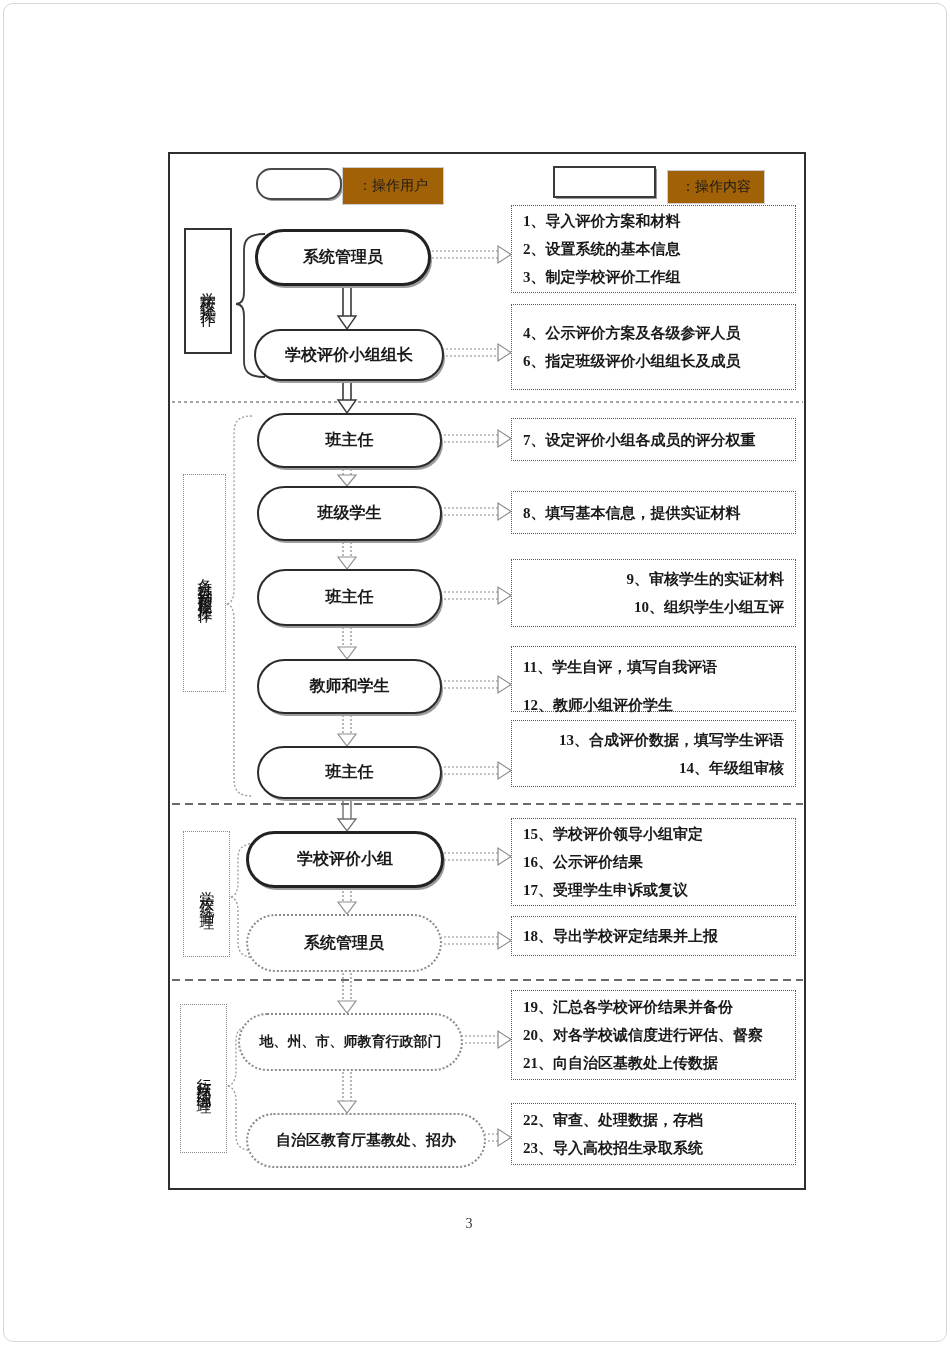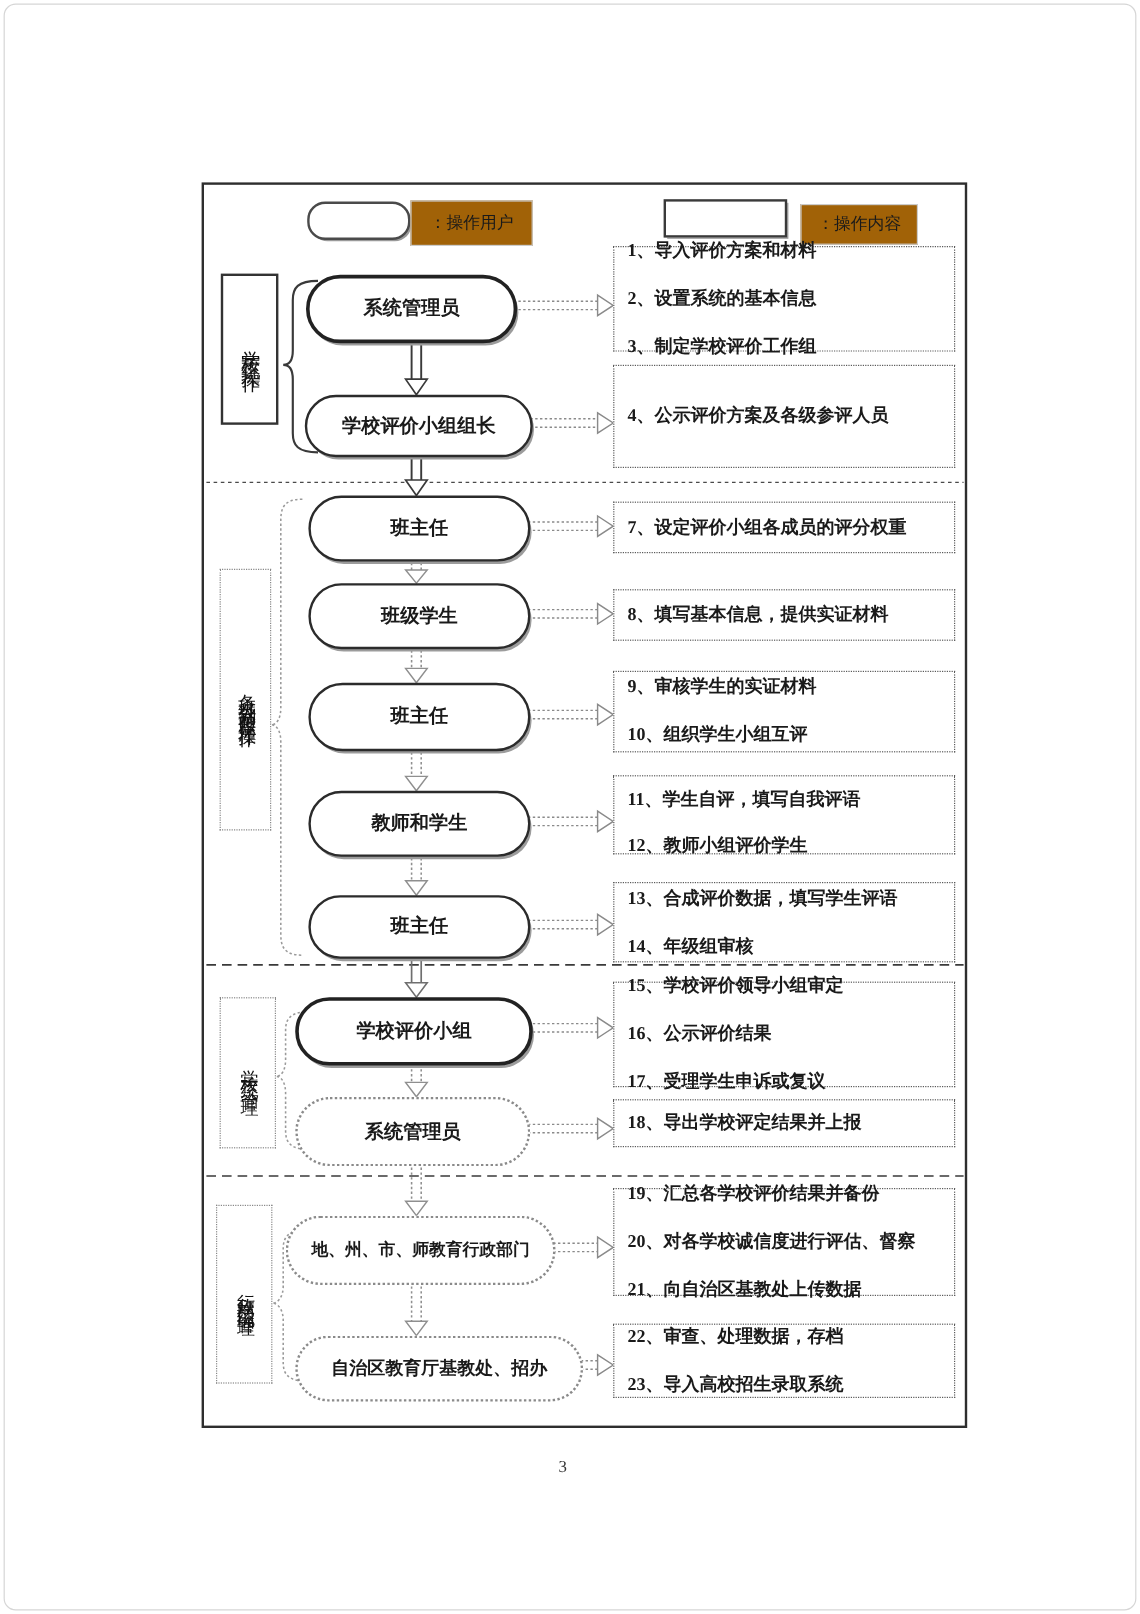--- a/index.html
+++ b/index.html
@@ -45,30 +45,30 @@
   .o6{left:87px;top:505px;width:181px;height:51px;text-align:right;}
   .o7{left:87px;top:592px;width:181px;height:49px;}
   .o8{left:76px;top:677px;width:192px;height:51px;}
   .o9{left:76px;top:760px;width:192px;height:54px;}
   .o10{left:68px;top:859px;width:221px;height:54px;font-size:14px;}
   .o11{left:76px;top:959px;width:236px;height:51px;font-size:15px;font-weight:700;}
 
   
   .cbox{position:absolute;left:341px;width:285px;border:1px dotted #5a5a5a;background:#fff;
         box-sizing:border-box;display:flex;flex-direction:column;justify-content:center;
-        padding:2px 11px;overflow:visible;gap:12px;}
+        padding:2px 11px;overflow:visible;}
   .cbox .line{line-height:28px;font-size:15px;font-weight:600;white-space:nowrap;}
   .r1{top:51px;height:88px;}
   .r2{top:150px;height:86px;}
   .r3{top:264px;height:43px;}
   .r4{top:337px;height:43px;}
-  .r5{top:405px;height:68px;}
+  .r5{top:405px;height:68px;text-align:right;}
   .r6{top:492px;height:66px;position:absolute;justify-content:flex-start;padding-top:6px;}
   .r6 .line-overlap{position:absolute;left:11px;top:44px;}
-  .r7{top:581px;height:67px;}
+  .r7{top:566px;height:67px;align-items:flex-end;}
   .r8{top:664px;height:88px;}
   .r9{top:762px;height:40px;}
   .r10{top:836px;height:90px;}
   .r11{top:949px;height:62px;}
 
   .pagenum{position:absolute;left:455px;top:1216px;width:28px;text-align:center;
         font-size:14px;color:#333;}
 </style>
 </head>
 <body>
@@ -201,20 +201,21 @@
     <div class="oval dotted o10">地、州、市、师教育行政部门</div>
     <div class="oval dotted o11">自治区教育厅基教处、招办</div>
 
     <div class="cbox r1">
       <div class="line">1、导入评价方案和材料</div>
       <div class="line">2、设置系统的基本信息</div>
       <div class="line">3、制定学校评价工作组</div>
     </div>
     <div class="cbox r2">
       <div class="line">4、公示评价方案及各级参评人员</div>
+      <div class="line">6、指定班级评价小组组长及成员</div>
     </div>
     <div class="cbox r3">
       <div class="line">7、设定评价小组各成员的评分权重</div>
     </div>
     <div class="cbox r4">
       <div class="line">8、填写基本信息，提供实证材料</div>
     </div>
     <div class="cbox r5">
       <div class="line">9、审核学生的实证材料</div>
       <div class="line">10、组织学生小组互评</div>

